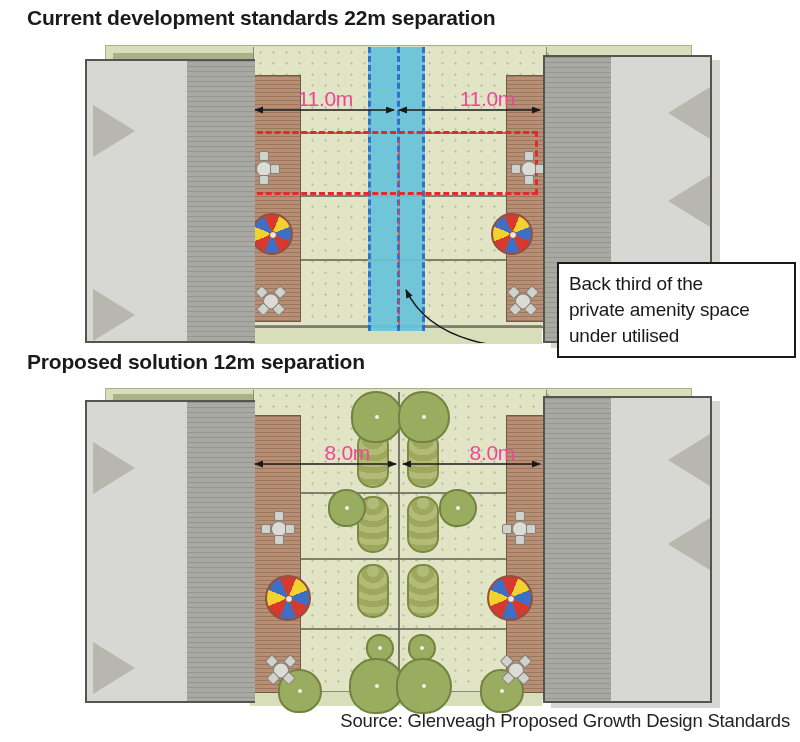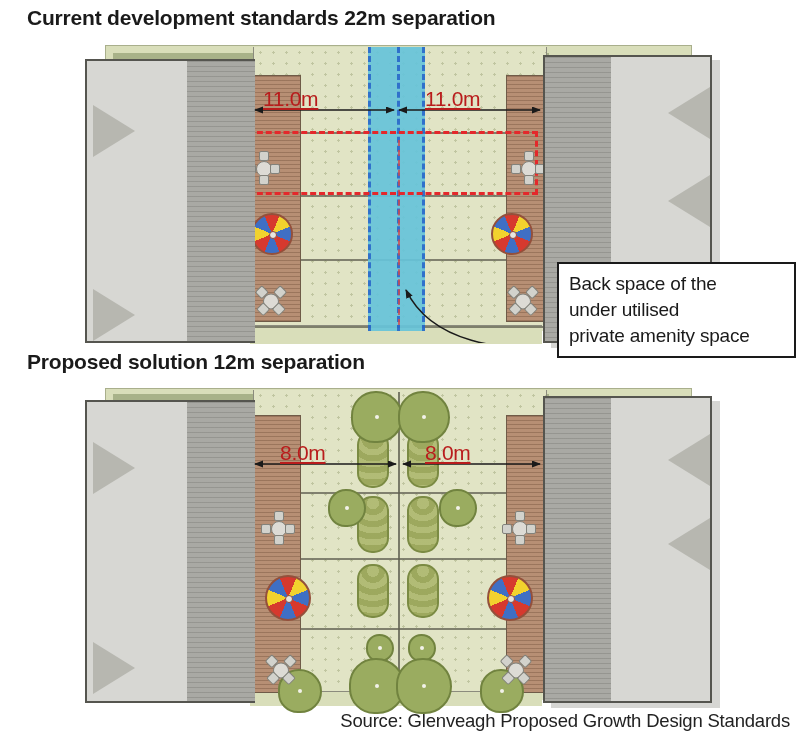--- a/index.html
+++ b/index.html
@@ -30,21 +30,21 @@
   .dormer{position:absolute;width:0;height:0;border-top:26px solid transparent;border-bottom:26px solid transparent;}
   .dormer.point-right{border-left:42px solid #b7b7b0;}
   .dormer.point-left{border-right:42px solid #b7b7b0;}
   
   .blue-strip{background:var(--accent-blue-fill,#67c4da);opacity:.92;
       border-left:3px dashed var(--accent-blue-dash,#2268cc);border-right:3px dashed var(--accent-blue-dash,#2268cc);box-sizing:border-box;}
   .blue-center{position:absolute;top:0;bottom:0;width:0;border-left:3px dashed var(--accent-blue-dash,#2268cc);}
   .red-center{position:absolute;width:0;border-left:2px dashed rgba(220,55,55,.75);}
   .red-zone{border:3px dashed var(--accent-red,#e4282b);box-sizing:border-box;}
   
-  .dimlabel{position:absolute;width:90px;text-align:left;font-size:21px;font-weight:500;color:#b91c1c;letter-spacing:-.3px;text-decoration:underline;}
+  .dimlabel{position:absolute;width:90px;text-align:right;font-size:21px;font-weight:500;color:#ec4899;letter-spacing:-.3px;}
   
   .umbrella{border-radius:50%;border:2px solid #94503b;box-sizing:border-box;
     background:conic-gradient(from -22.5deg,
       var(--umbrella-red,#d6392e) 0 45deg, var(--umbrella-yellow,#f2d22e) 0 90deg,
       var(--umbrella-blue,#3f6fc4) 0 135deg, var(--umbrella-red,#d6392e) 0 180deg,
       var(--umbrella-blue,#3f6fc4) 0 225deg, var(--umbrella-red,#d6392e) 0 270deg,
       var(--umbrella-yellow,#f2d22e) 0 315deg, var(--umbrella-blue,#3f6fc4) 0 360deg);}
   .umbrella::after{content:"";position:absolute;left:50%;top:50%;width:6px;height:6px;margin:-3px 0 0 -3px;
       background:#e8e6e0;border:1px solid #8a4a3a;border-radius:50%;}
   
@@ -147,23 +147,23 @@
       </defs>
       <line x1="170" y1="65" x2="309" y2="65" stroke="#1a1a1a" stroke-width="1.6" marker-start="url(#a1)" marker-end="url(#a1)"></line>
       <line x1="314" y1="65" x2="455" y2="65" stroke="#1a1a1a" stroke-width="1.6" marker-start="url(#a1)" marker-end="url(#a1)"></line>
       <path d="M478,299 C418,309 346,297 321,245" fill="none" stroke="#1a1a1a" stroke-width="1.6" marker-end="url(#a1)"></path>
     </svg>
     <div class="dimlabel" style="left:178px;top:42px;z-index:21;">11.0m</div>
     <div class="dimlabel" style="left:340px;top:42px;z-index:21;">11.0m</div>
   </div>
 
   <div class="callout" style="left:557px;top:262px;width:215px;">
-    <div>Back space of the</div>
+    <div>Back third of the</div>
+    <div>private amenity space</div>
     <div>under utilised</div>
-    <div>private amenity space</div>
   </div>
 
   <div class="title" style="top:350px;">Proposed solution 12m separation</div>
 
   <div class="diagram" style="top:388px;width:627px;height:317px;">
     <div class="layer verge-top" style="left:20px;top:0;width:585px;height:40px;"></div>
     <div class="layer verge-olive" style="left:28px;top:6px;width:436px;height:20px;"></div>
     <div class="layer garden" style="left:168px;top:2px;width:292px;height:310px;"></div>
     <div class="layer verge-bottom" style="left:165px;top:303px;width:292px;height:14px;"></div>
 

